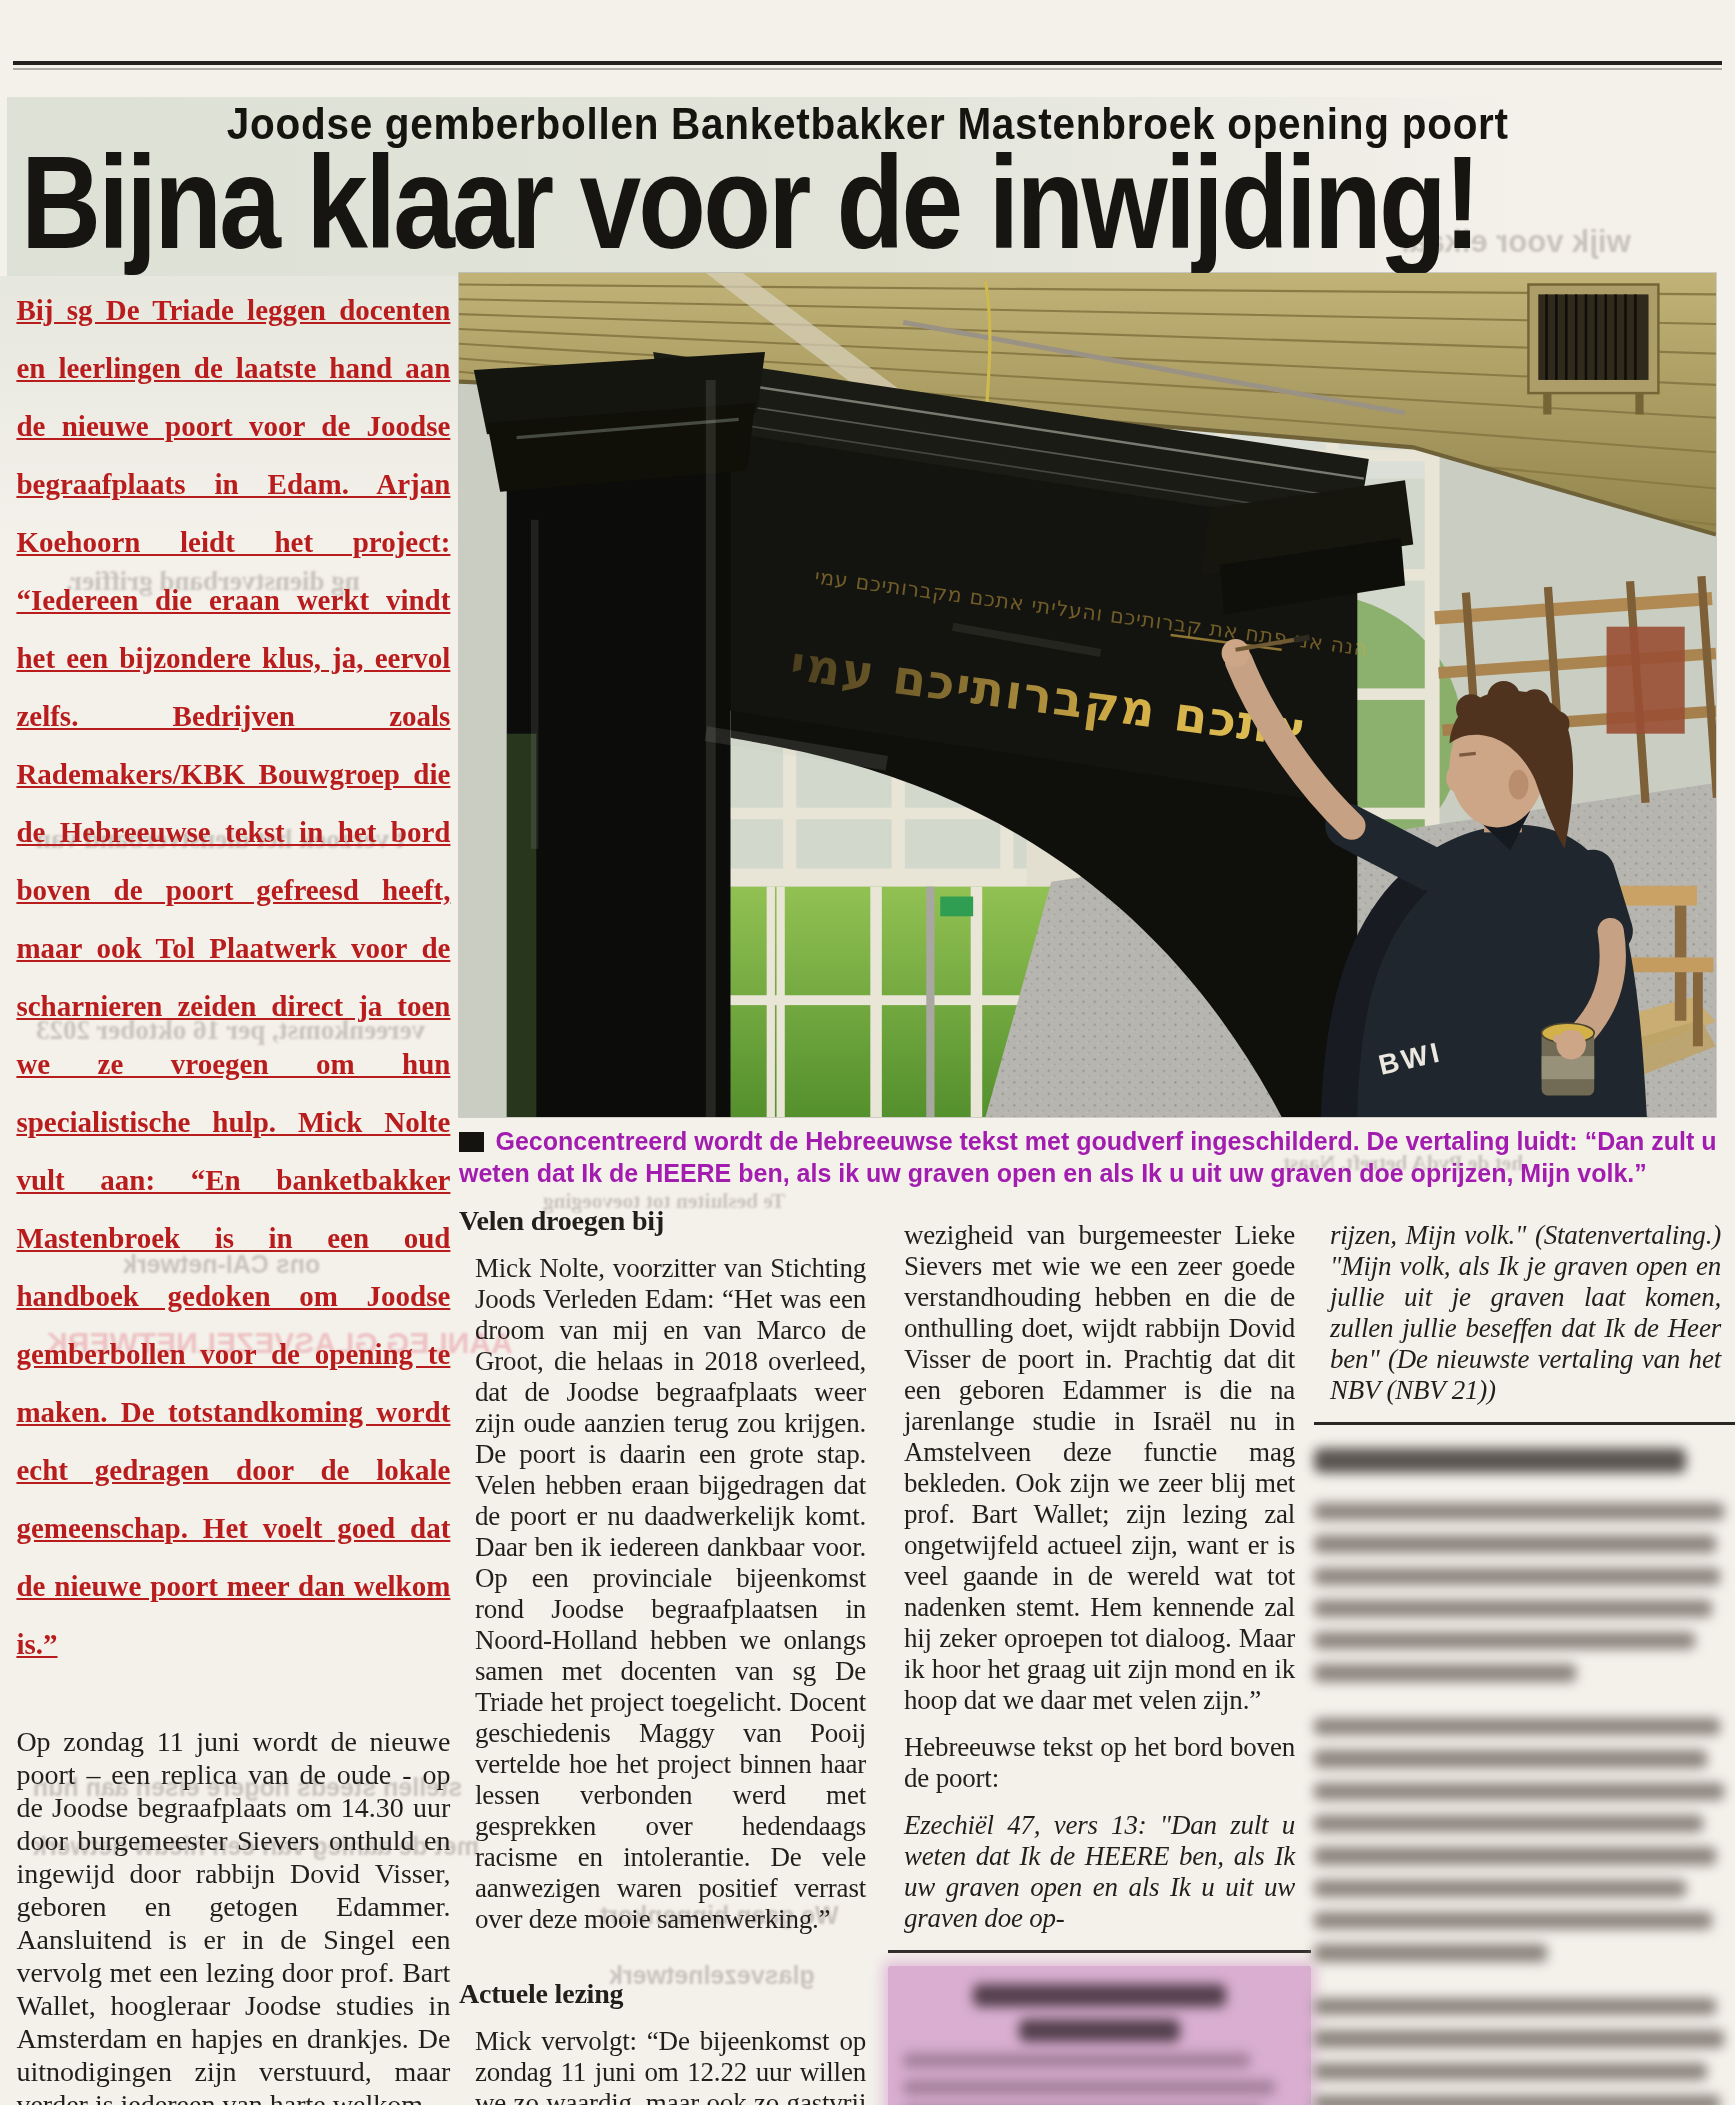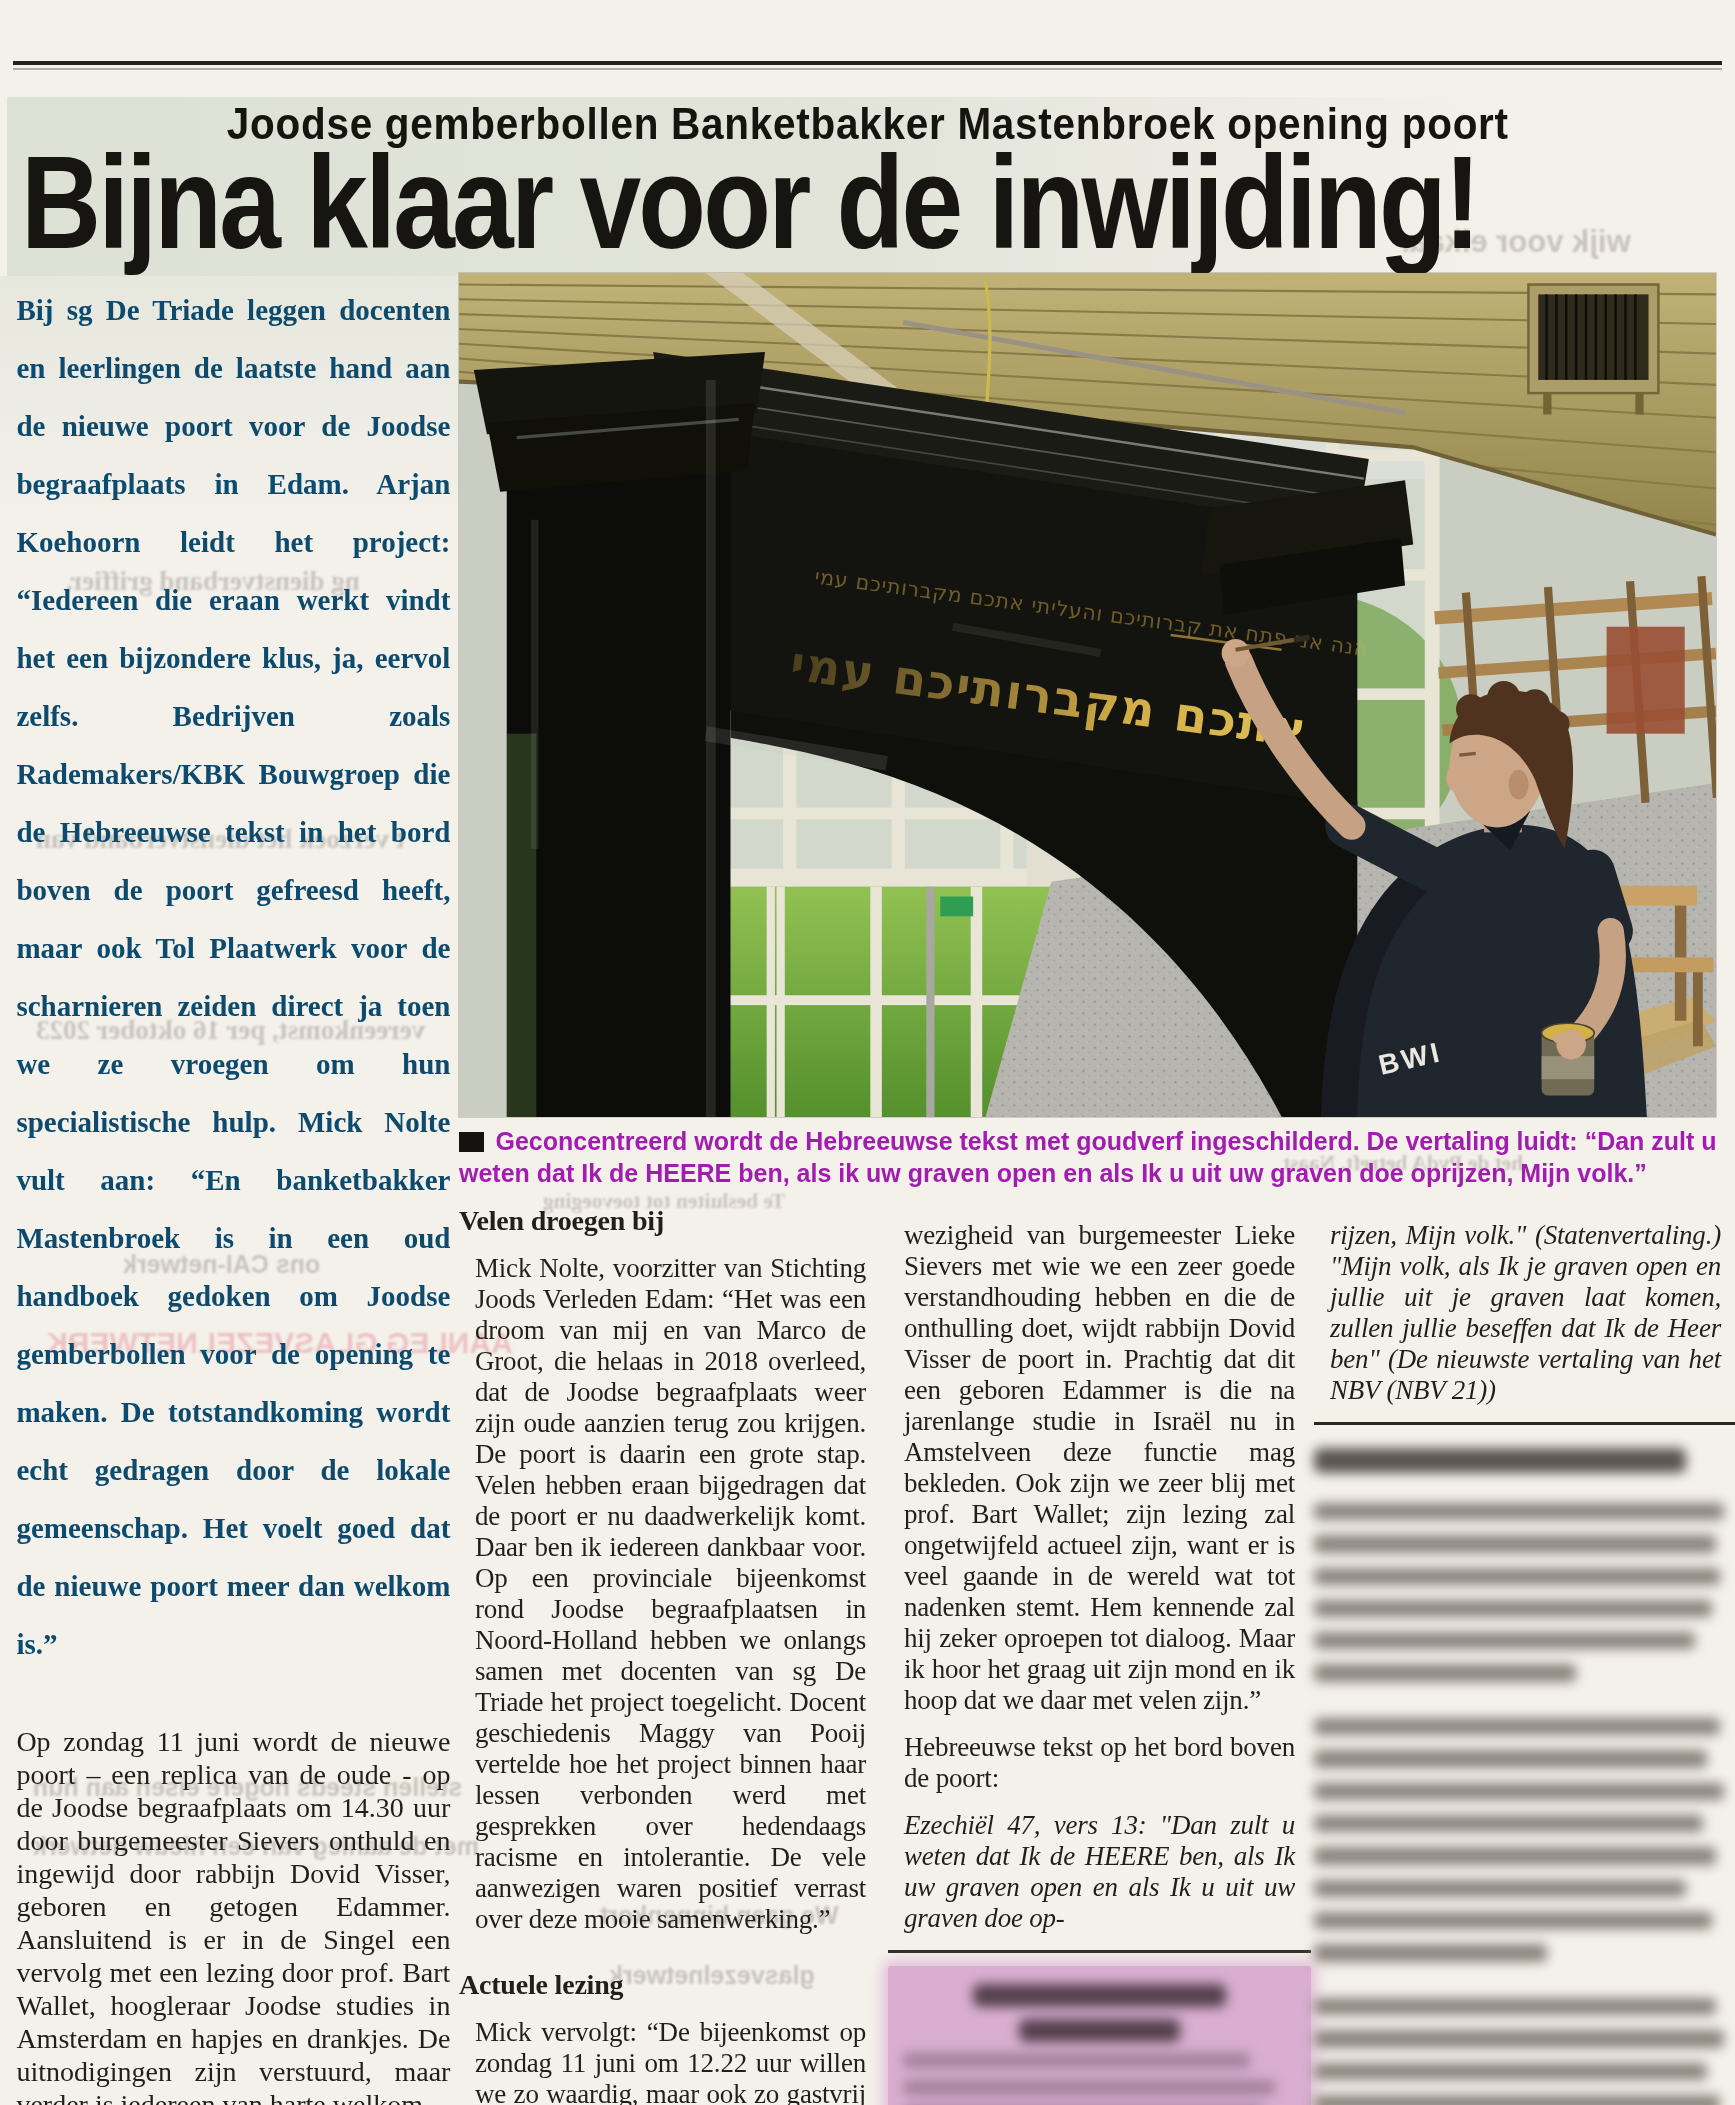--- a/index.html
+++ b/index.html
@@ -22,36 +22,36 @@
   .tint2{position:absolute;left:0px;top:276px;width:461px;height:271px;z-index:2;
         background:linear-gradient(180deg,rgba(219,223,211,.55),rgba(219,223,211,0));}
   .kicker{position:absolute;left:0;top:102px;width:1735px;text-align:center;z-index:3;}
   .kicker>span{display:inline-block;transform:scaleX(.92);font:700 44px/1 "Liberation Sans",sans-serif;
                letter-spacing:0.8px;color:#15140f;}
   .headline{position:absolute;left:21.4px;top:137px;z-index:3;white-space:nowrap;}
   .headline>span{display:inline-block;transform:scaleX(.84);transform-origin:left top;
                  font:700 132px/1 "Liberation Sans",sans-serif;letter-spacing:-3.3px;color:#161511;}
   
   .intro{position:absolute;left:16.4px;top:281px;width:434px;z-index:3;}
-  .intro .p1{margin:0;font:700 29px/58px "Liberation Serif",serif;text-align:justify;color:#0c4a6e;}
+  .intro .p1{margin:0;font:700 29px/58px "Liberation Serif",serif;text-align:justify;color:#b91c1c;text-decoration:underline;}
   .intro .p2{margin:52px 0 0;font:400 28px/33px "Liberation Serif",serif;text-align:justify;}
   
   .photo{position:absolute;left:459px;top:273px;width:1257px;height:844px;z-index:3;
          background:#9aa49c;box-shadow:0 0 0 0.8px rgba(60,56,48,.25);}
   
   .caption{position:absolute;left:459px;top:1125px;width:1270px;z-index:3;
            font:700 25px/32px "Liberation Sans",sans-serif;color:#a21caf;text-align:left;}
   .cap-marker{display:inline-block;width:25px;height:20px;background:#151310;margin-right:11.5px;
               vertical-align:-1.6px;}
   
   .col{position:absolute;top:1204px;width:423px;z-index:3;font:400 27px/31px "Liberation Serif",serif;
        text-align:justify;letter-spacing:-0.2px;}
   .col p{margin:16px;}
   .col h4{font:700 28px/33px "Liberation Serif",serif;margin:0 0 5px;text-align:left;}
-  .col .h4b{margin-top:33px;}
+  .col .h4b{margin-top:42px;}
   .col .quote{font-style:italic;}
   .col1{left:459px;} .col2{left:888px;} .col3{left:1314px;}
   .colrule{border:none;border-top:3.3px solid #2b2925;margin:13px 0 0;}
   
   .pinkbox{margin-top:13px;height:158px;background:#d9aed0;border-radius:2.5px;overflow:hidden;
            box-shadow:0 0 13px 5px rgba(217,174,208,.75);}
   .pb-inner{filter:blur(5.8px);padding-top:18px;}
   .pb-h{height:23px;background:#54404e;border-radius:6.6px;margin:0 auto 11.5px;}
   .pb-h.w1{width:60%;} .pb-h.w2{width:38%;}
   .pb-l{height:15px;background:#a2809a;border-radius:5px;margin:0 15px 11.5px;}

